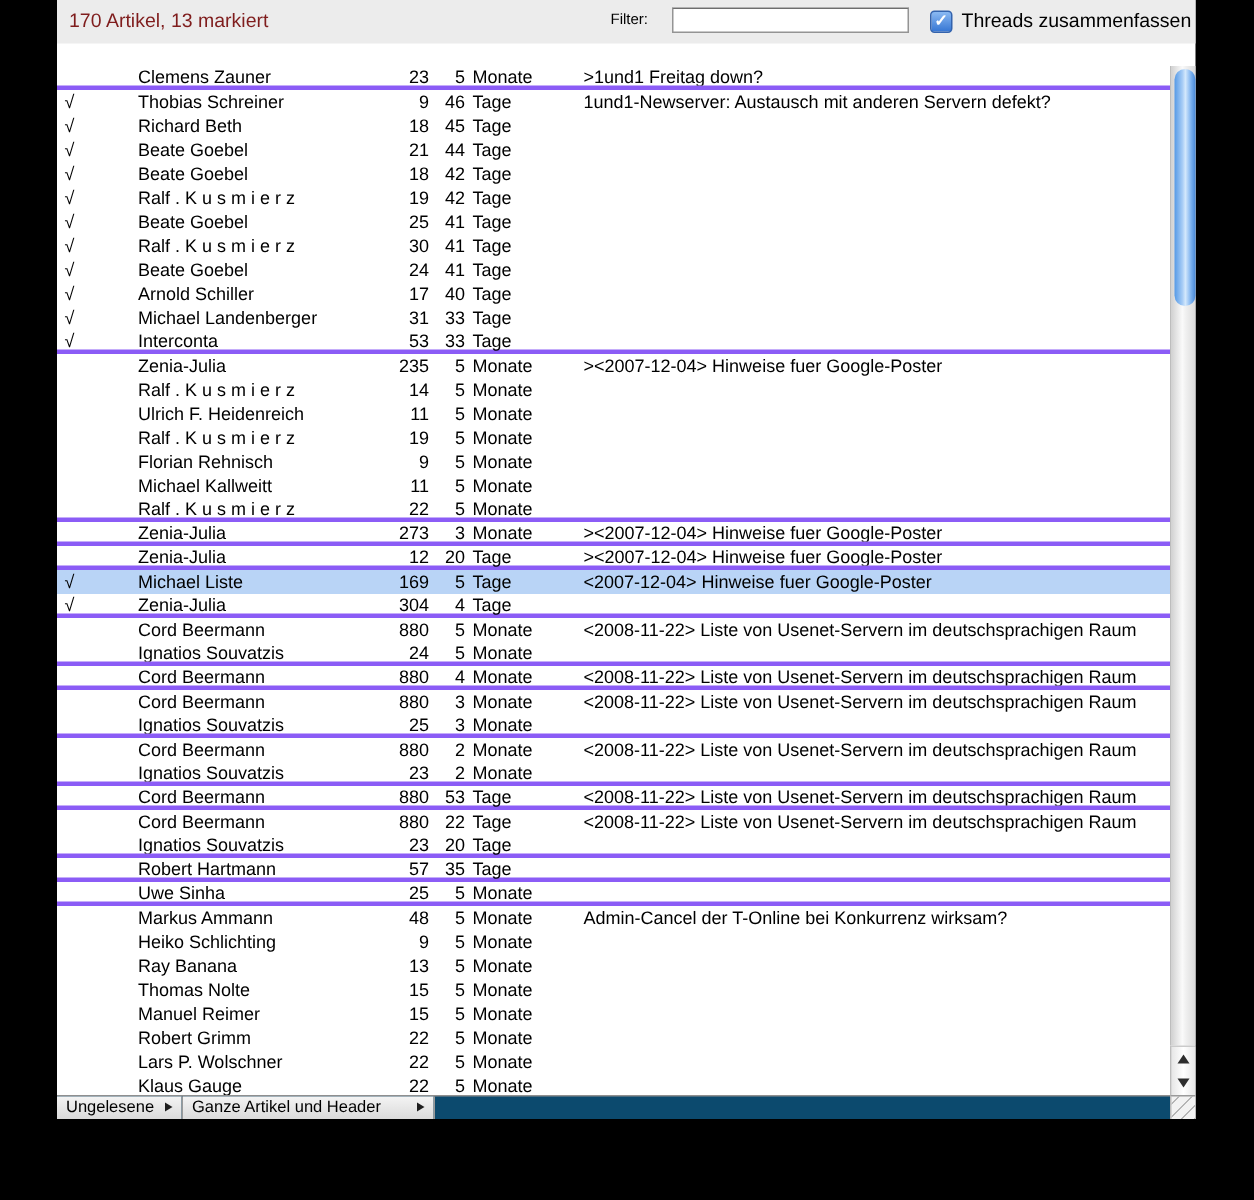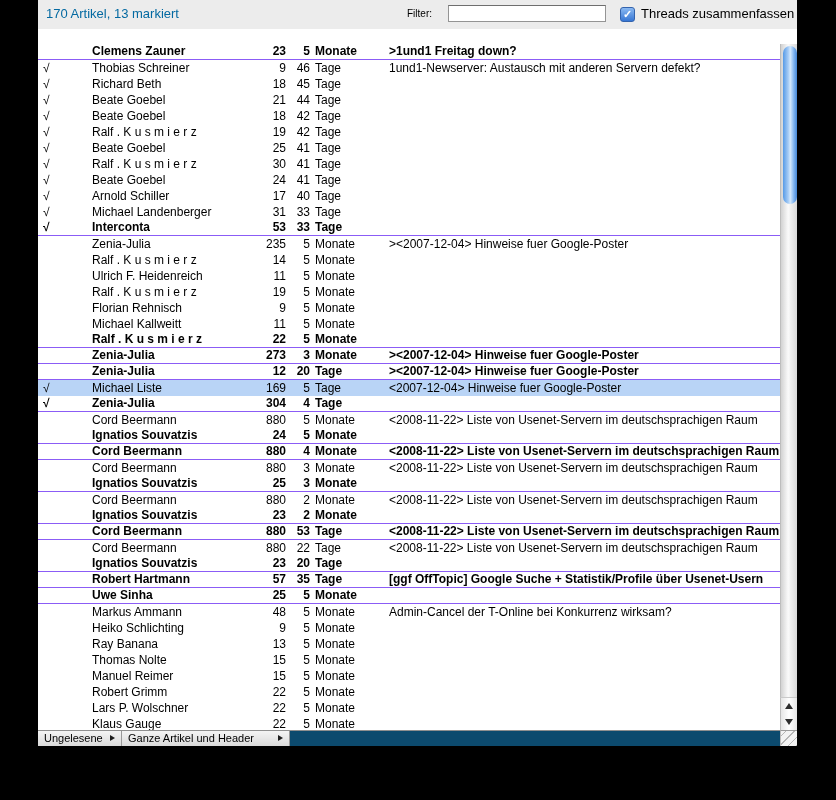--- a/index.html
+++ b/index.html
@@ -8,21 +8,21 @@
     font-family: "Liberation Sans", sans-serif;
     -webkit-font-smoothing: antialiased;
   }
   #window {
     position: absolute; left: 38px; top: 0; width: 759px; height: 746px;
     background: #fff;
   }
 
   
   .toolbar { position: absolute; left: 0; top: 0; width: 100%; height: 29px; background: #ececec; }
-  .status { position: absolute; left: 8px; top: 0; line-height: 28px; font-size: 13px; color: #0369a1; white-space: nowrap; }
+  .status { position: absolute; left: 8px; top: 0; line-height: 28px; font-size: 13px; color: #7f1d1d; white-space: nowrap; }
   .filter-label { position: absolute; left: 369px; top: 0; line-height: 28px; font-size: 10px; }
   .filter-input {
     position: absolute; left: 410px; top: 5px; width: 150px; height: 15px;
     border: 1px solid #949494; border-top-color: #6e6e6e; background: #fff;
     font-size: 12px; padding: 0 3px; font-family: "Liberation Sans", sans-serif;
   }
   .checkbox {
     position: absolute; left: 582px; top: 7px; width: 13px; height: 13px;
     border-radius: 3px; border: 1px solid #3363ad;
     background: linear-gradient(#8ab9f2, #3676d4);
@@ -54,21 +54,21 @@
     border-left: 5px solid transparent; border-right: 5px solid transparent;
     border-top: 6px solid #3f3f3f;
   }
 
   
   .list {
     position: absolute; top: 44px; left: 0; width: 742px; height: 686px;
     overflow: hidden; font-size: 12px; background: #fff;
   }
   .row { height: 16px; box-sizing: border-box; display: flex; line-height: 16px; white-space: nowrap; cursor: default; }
-  .row.sep { border-bottom: 1px solid #8b5cf6; line-height: 15px; font-weight: bold; }
+  .row.sep { border-bottom: 3px solid #8b5cf6; line-height: 15px; }
   .row.selected { background: #b9d4f6; }
   .c-mark    { width: 50px;  padding-left: 5px;  box-sizing: border-box; }
   .c-author  { width: 157px; padding-left: 4px;  box-sizing: border-box; overflow: hidden; }
   .c-lines   { width: 51px;  padding-right: 10px; box-sizing: border-box; text-align: right; }
   .c-age     { width: 89px;  box-sizing: border-box; display: flex; }
   .age-num   { width: 14px; text-align: right; }
   .age-unit  { margin-left: 5px; }
   .c-subject { flex: 1; padding-left: 4px; box-sizing: border-box; overflow: hidden; }
 
   
@@ -472,21 +472,20 @@
       <span class="c-subject"></span>
     </div>
       <div class="row sep">
       <span class="c-mark"></span>
       <span class="c-author">Robert Hartmann</span>
       <span class="c-lines">57</span>
       <span class="c-age">
           <span class="age-num">35</span>
           <span class="age-unit">Tage</span>
         </span>
-      <span class="c-subject">[ggf OffTopic] Google Suche + Statistik/Profile über Usenet-Usern</span>
     </div>
       <div class="row sep">
       <span class="c-mark"></span>
       <span class="c-author">Uwe Sinha</span>
       <span class="c-lines">25</span>
       <span class="c-age">
           <span class="age-num">5</span>
           <span class="age-unit">Monate</span>
         </span>
     </div>

